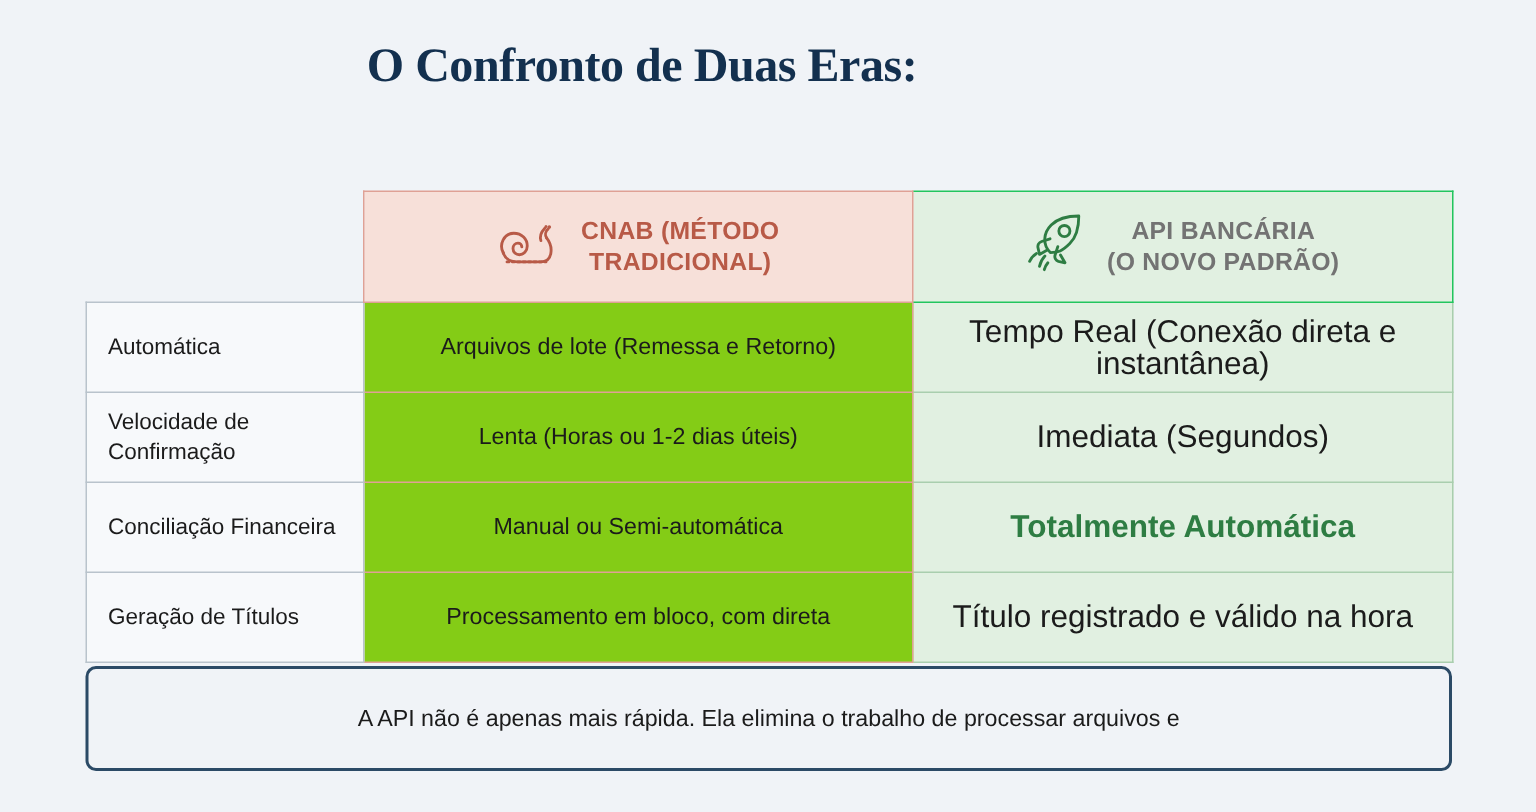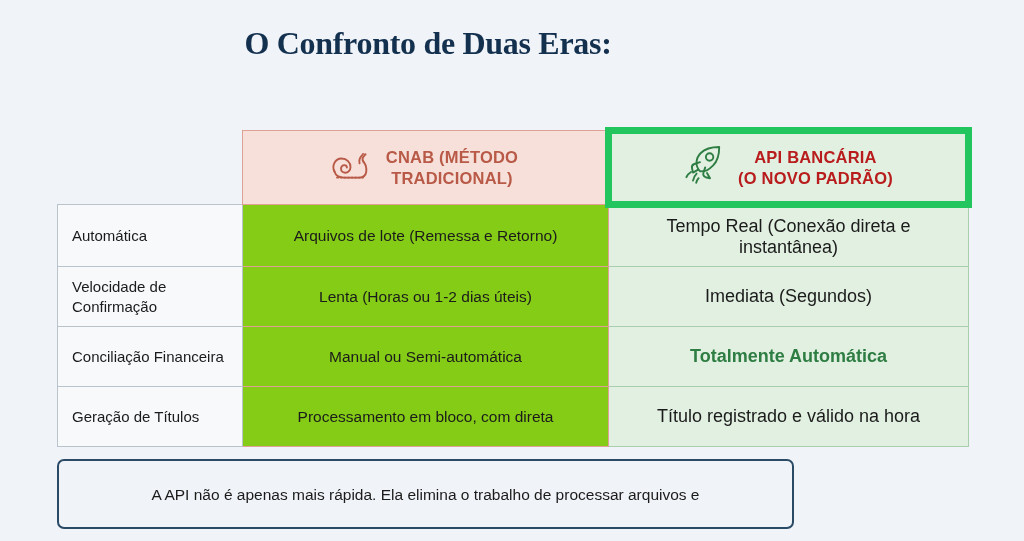--- a/index.html
+++ b/index.html
@@ -65,22 +65,22 @@
     letter-spacing: 0.2px;
     line-height: 21px;
   }
   .hdr-cnab {
     background: #f7e0d9;
     border: 1px solid #dfa195;
     color: #b85a47;
   }
   .hdr-api {
     background: #e1f0e1;
-    border: 7px solid #22c55e;
-    color: #b91c1c;
+    border: 1px solid #22c55e;
+    color: #737373;
   }
   .hdr-inner {
     display: flex;
     align-items: center;
     justify-content: center;
     gap: 12px;
   }
   .hdr-ico { flex: 0 0 auto; display: block; }
   .hdr-txt { text-align: center; }
 
@@ -104,38 +104,38 @@
     line-height: 21px;
     padding: 8px 12px;
     height: 60px;
     vertical-align: middle;
     text-align: center;
   }
   td.api {
     background: #e1f0e1;
     border: 1px solid #a9ceae;
     color: #1b1b1b;
-    font-size: 18px;
+    font-size: 21px;
     line-height: 21px;
     padding: 8px 12px;
     height: 60px;
     vertical-align: middle;
     text-align: center;
   }
   td.api.hl {
     color: #2e7d43;
     font-weight: bold;
   }
 
   
   .footer {
     position: absolute;
     left: 57px;
-    top: 459px;
-    width: 737px;
+    top: 444px;
+    width: 911px;
     height: 70px;
     background: #f0f3f7;
     border: 2px solid #2b4a66;
     border-radius: 7px;
     display: flex;
     align-items: center;
     justify-content: center;
   }
   .footer-txt {
     color: #1b1b1b;

